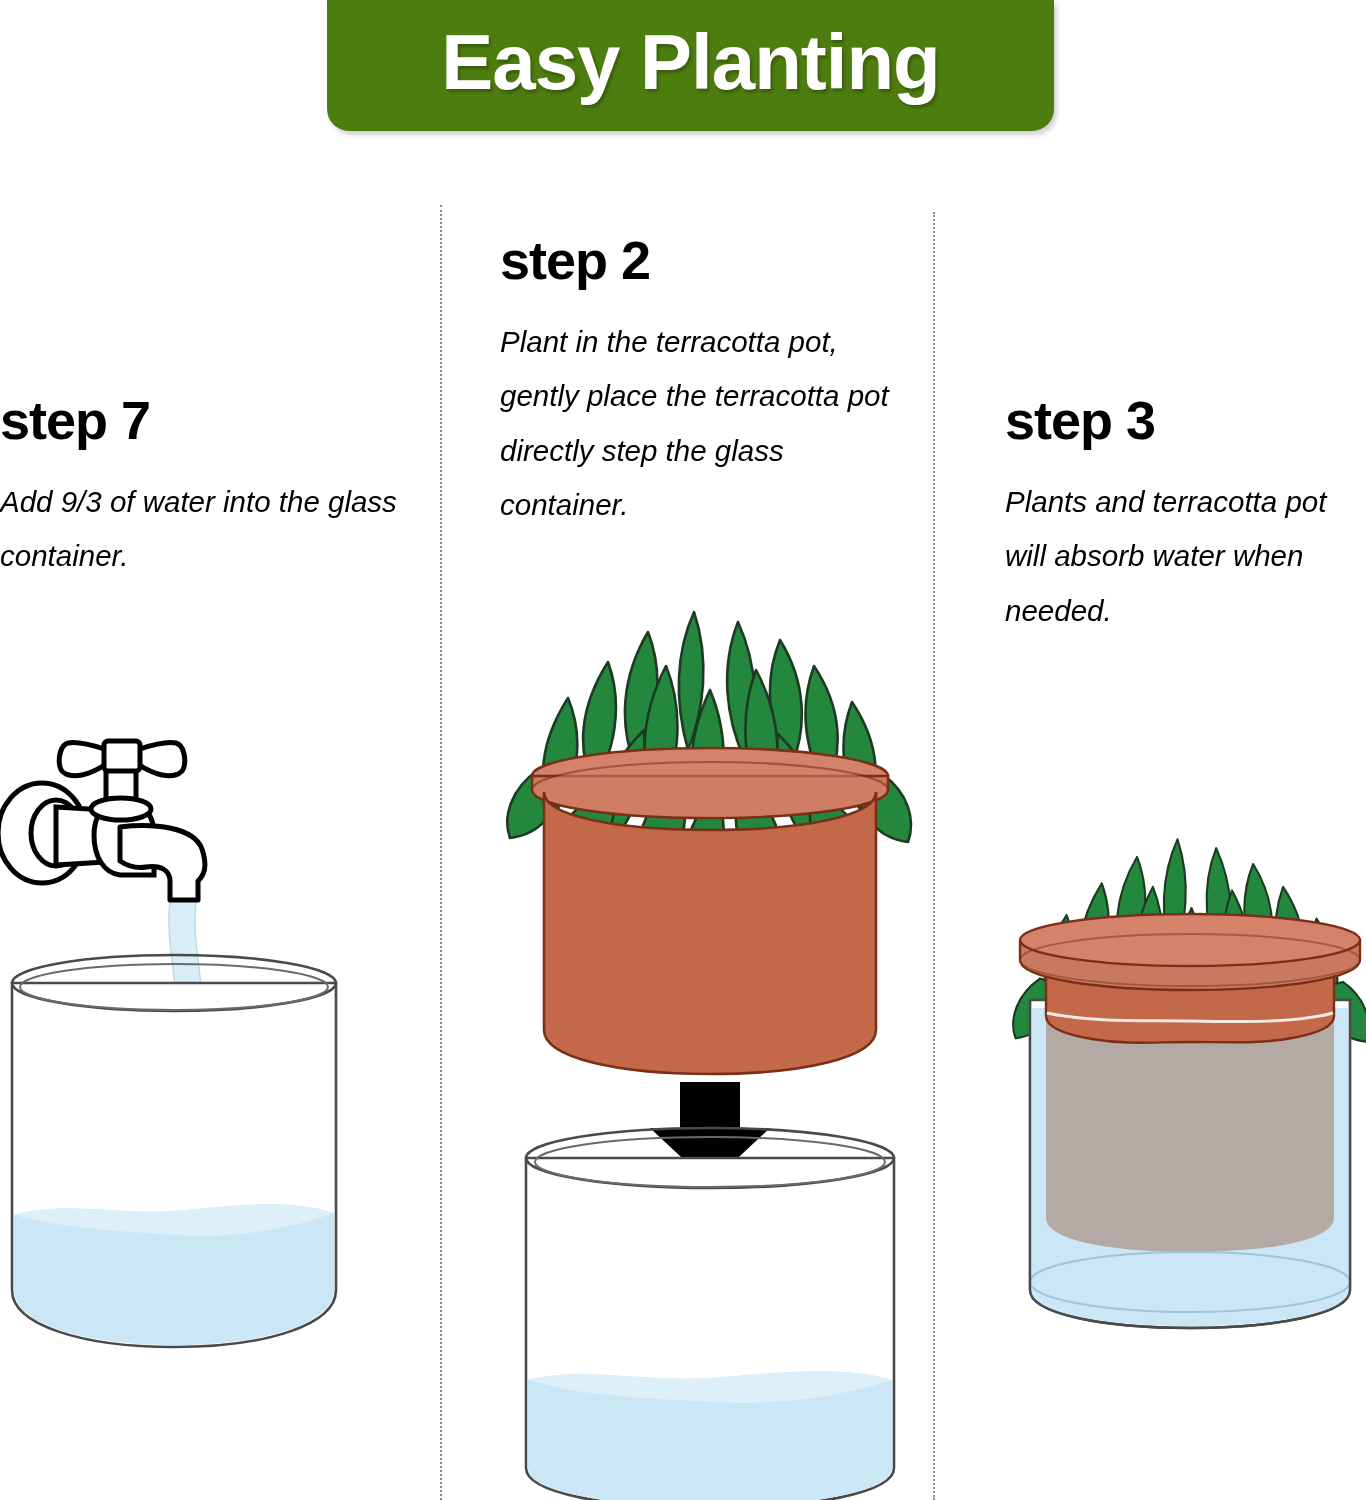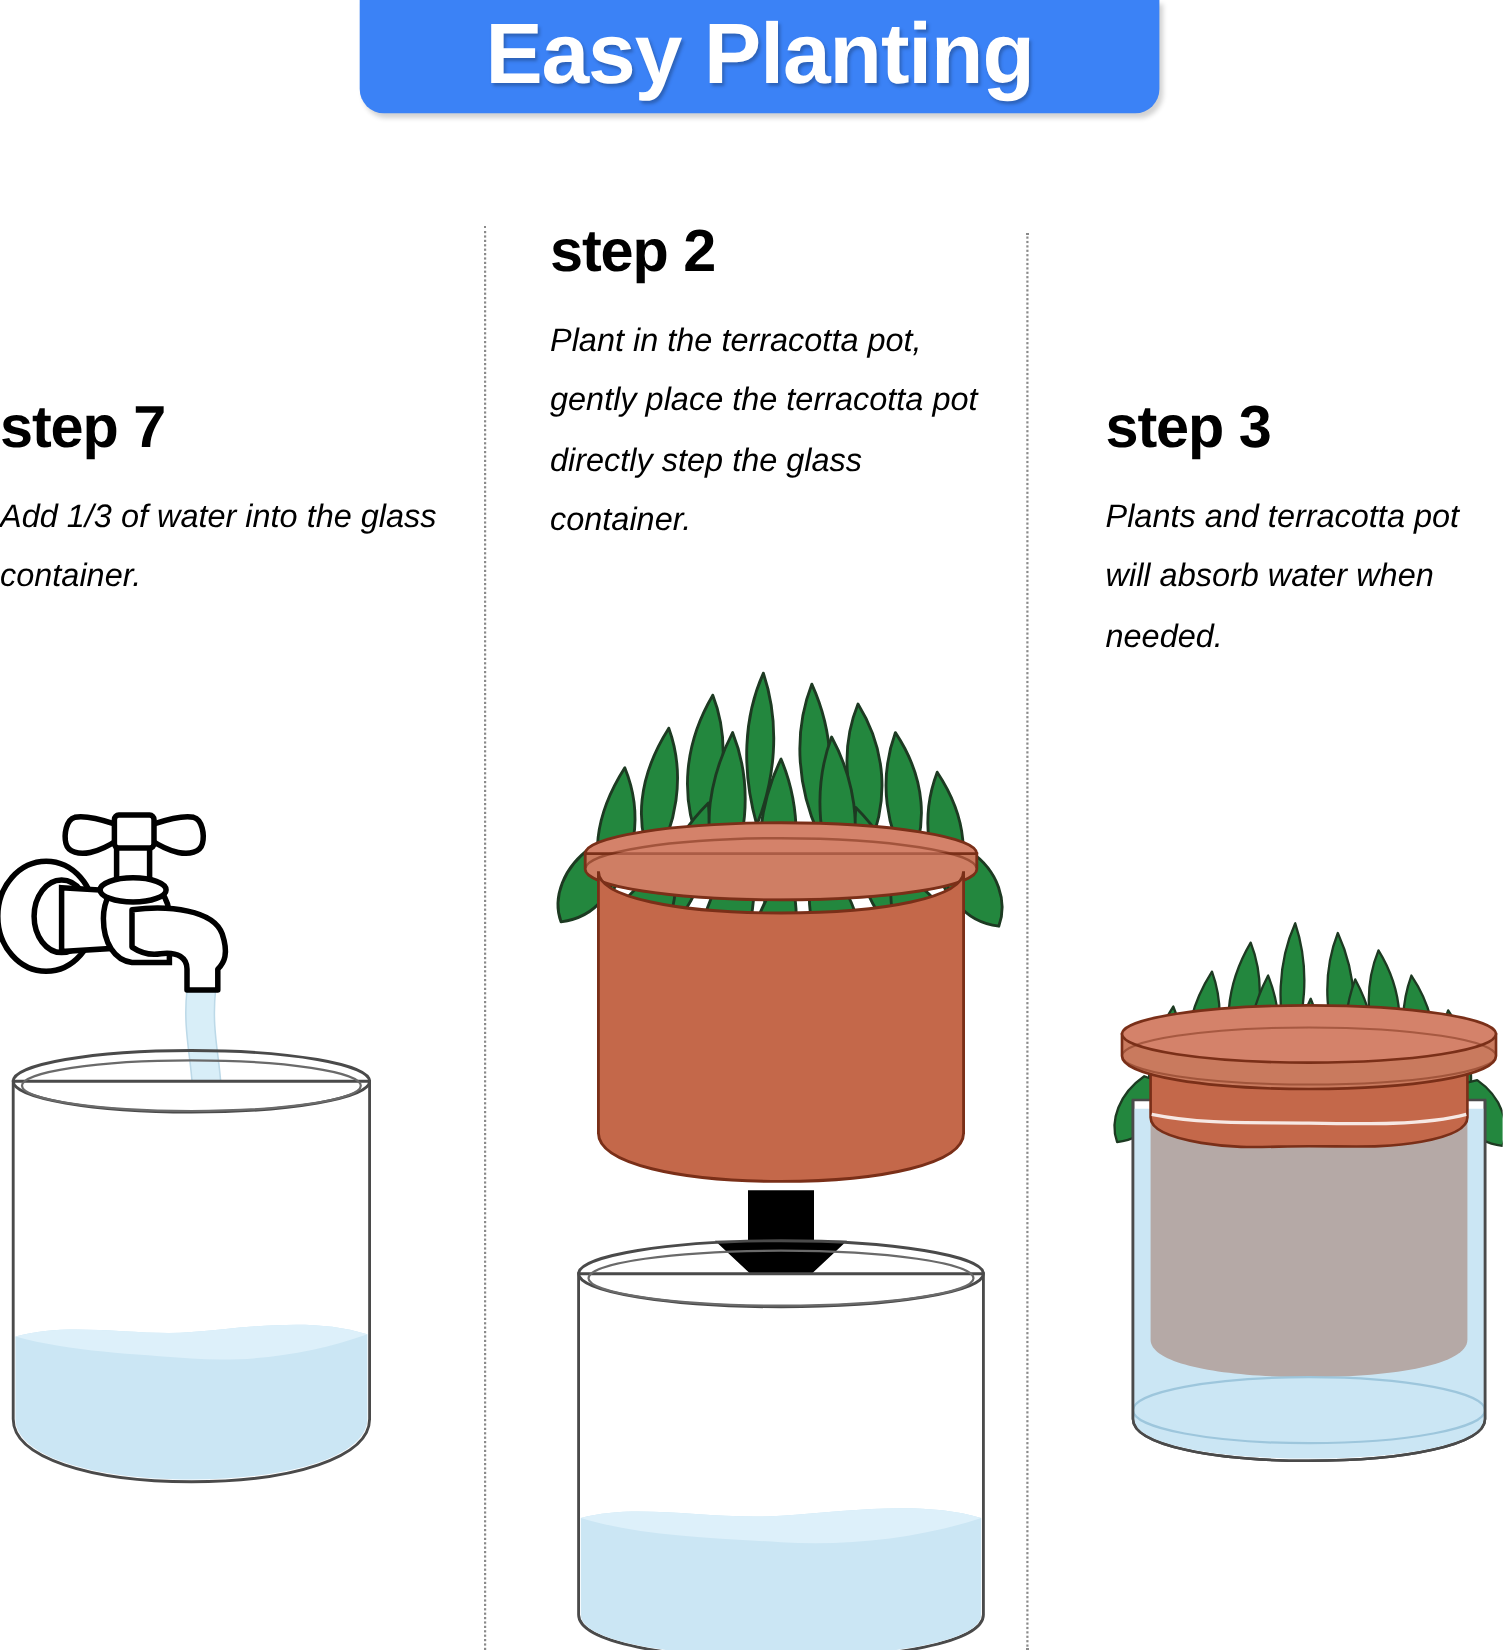--- a/index.html
+++ b/index.html
@@ -15,22 +15,22 @@
     font-family: "Liberation Sans", sans-serif;
     color: #000000;
   }
 
   
   .banner {
     position: absolute;
     left: 327px;
     top: 0px;
     width: 727px;
-    height: 103px;
-    background: #3b82f6;
+    height: 131px;
+    background: #4d7c0f;
     border-bottom-left-radius: 22px;
     border-bottom-right-radius: 22px;
     box-shadow: 3px 4px 5px rgba(0,0,0,0.18);
     display: flex;
     align-items: center;
     justify-content: center;
   }
   .banner-title {
     color: #ffffff;
     font-family: "Liberation Sans", sans-serif;
@@ -46,21 +46,21 @@
   
   .divider {
     position: absolute;
     width: 0;
     border-left: 2px dotted #8a8a8a;
   }
   #divider-1 { left: 440px; top: 205px; height: 1295px; }
   #divider-2 { left: 933px; top: 212px; height: 1288px; }
 
   
-  .step-col { position: absolute; }
+  .step-col { position: absolute; margin-top: 32px; }
   #step-col-1 { left: 0px;    top: 360px;  width: 400px; }
   #step-col-2 { left: 500px;  top: 200px;  width: 400px; }
   #step-col-3 { left: 1005px; top: 360px;  width: 365px; }
 
   .step-heading {
     font-family: "Liberation Sans", sans-serif;
     font-weight: bold;
     font-size: 54px;
     line-height: 1.05;
     letter-spacing: -1px;
@@ -87,21 +87,21 @@
 
 <div class="banner">
   <div class="banner-title">Easy Planting</div>
 </div>
 
 <div class="divider" id="divider-1"></div>
 <div class="divider" id="divider-2"></div>
 
 <div class="step-col" id="step-col-1">
   <h2 class="step-heading">step 7</h2>
-  <p class="step-body">Add 1/3 of water into the glass container.</p>
+  <p class="step-body">Add 9/3 of water into the glass container.</p>
 </div>
 
 <div class="step-col" id="step-col-2">
   <h2 class="step-heading">step 2</h2>
   <p class="step-body">Plant in the terracotta pot, gently place the terracotta pot directly step the glass container.</p>
 </div>
 
 <div class="step-col" id="step-col-3">
   <h2 class="step-heading">step 3</h2>
   <p class="step-body">Plants and terracotta pot will absorb water when needed.</p>

